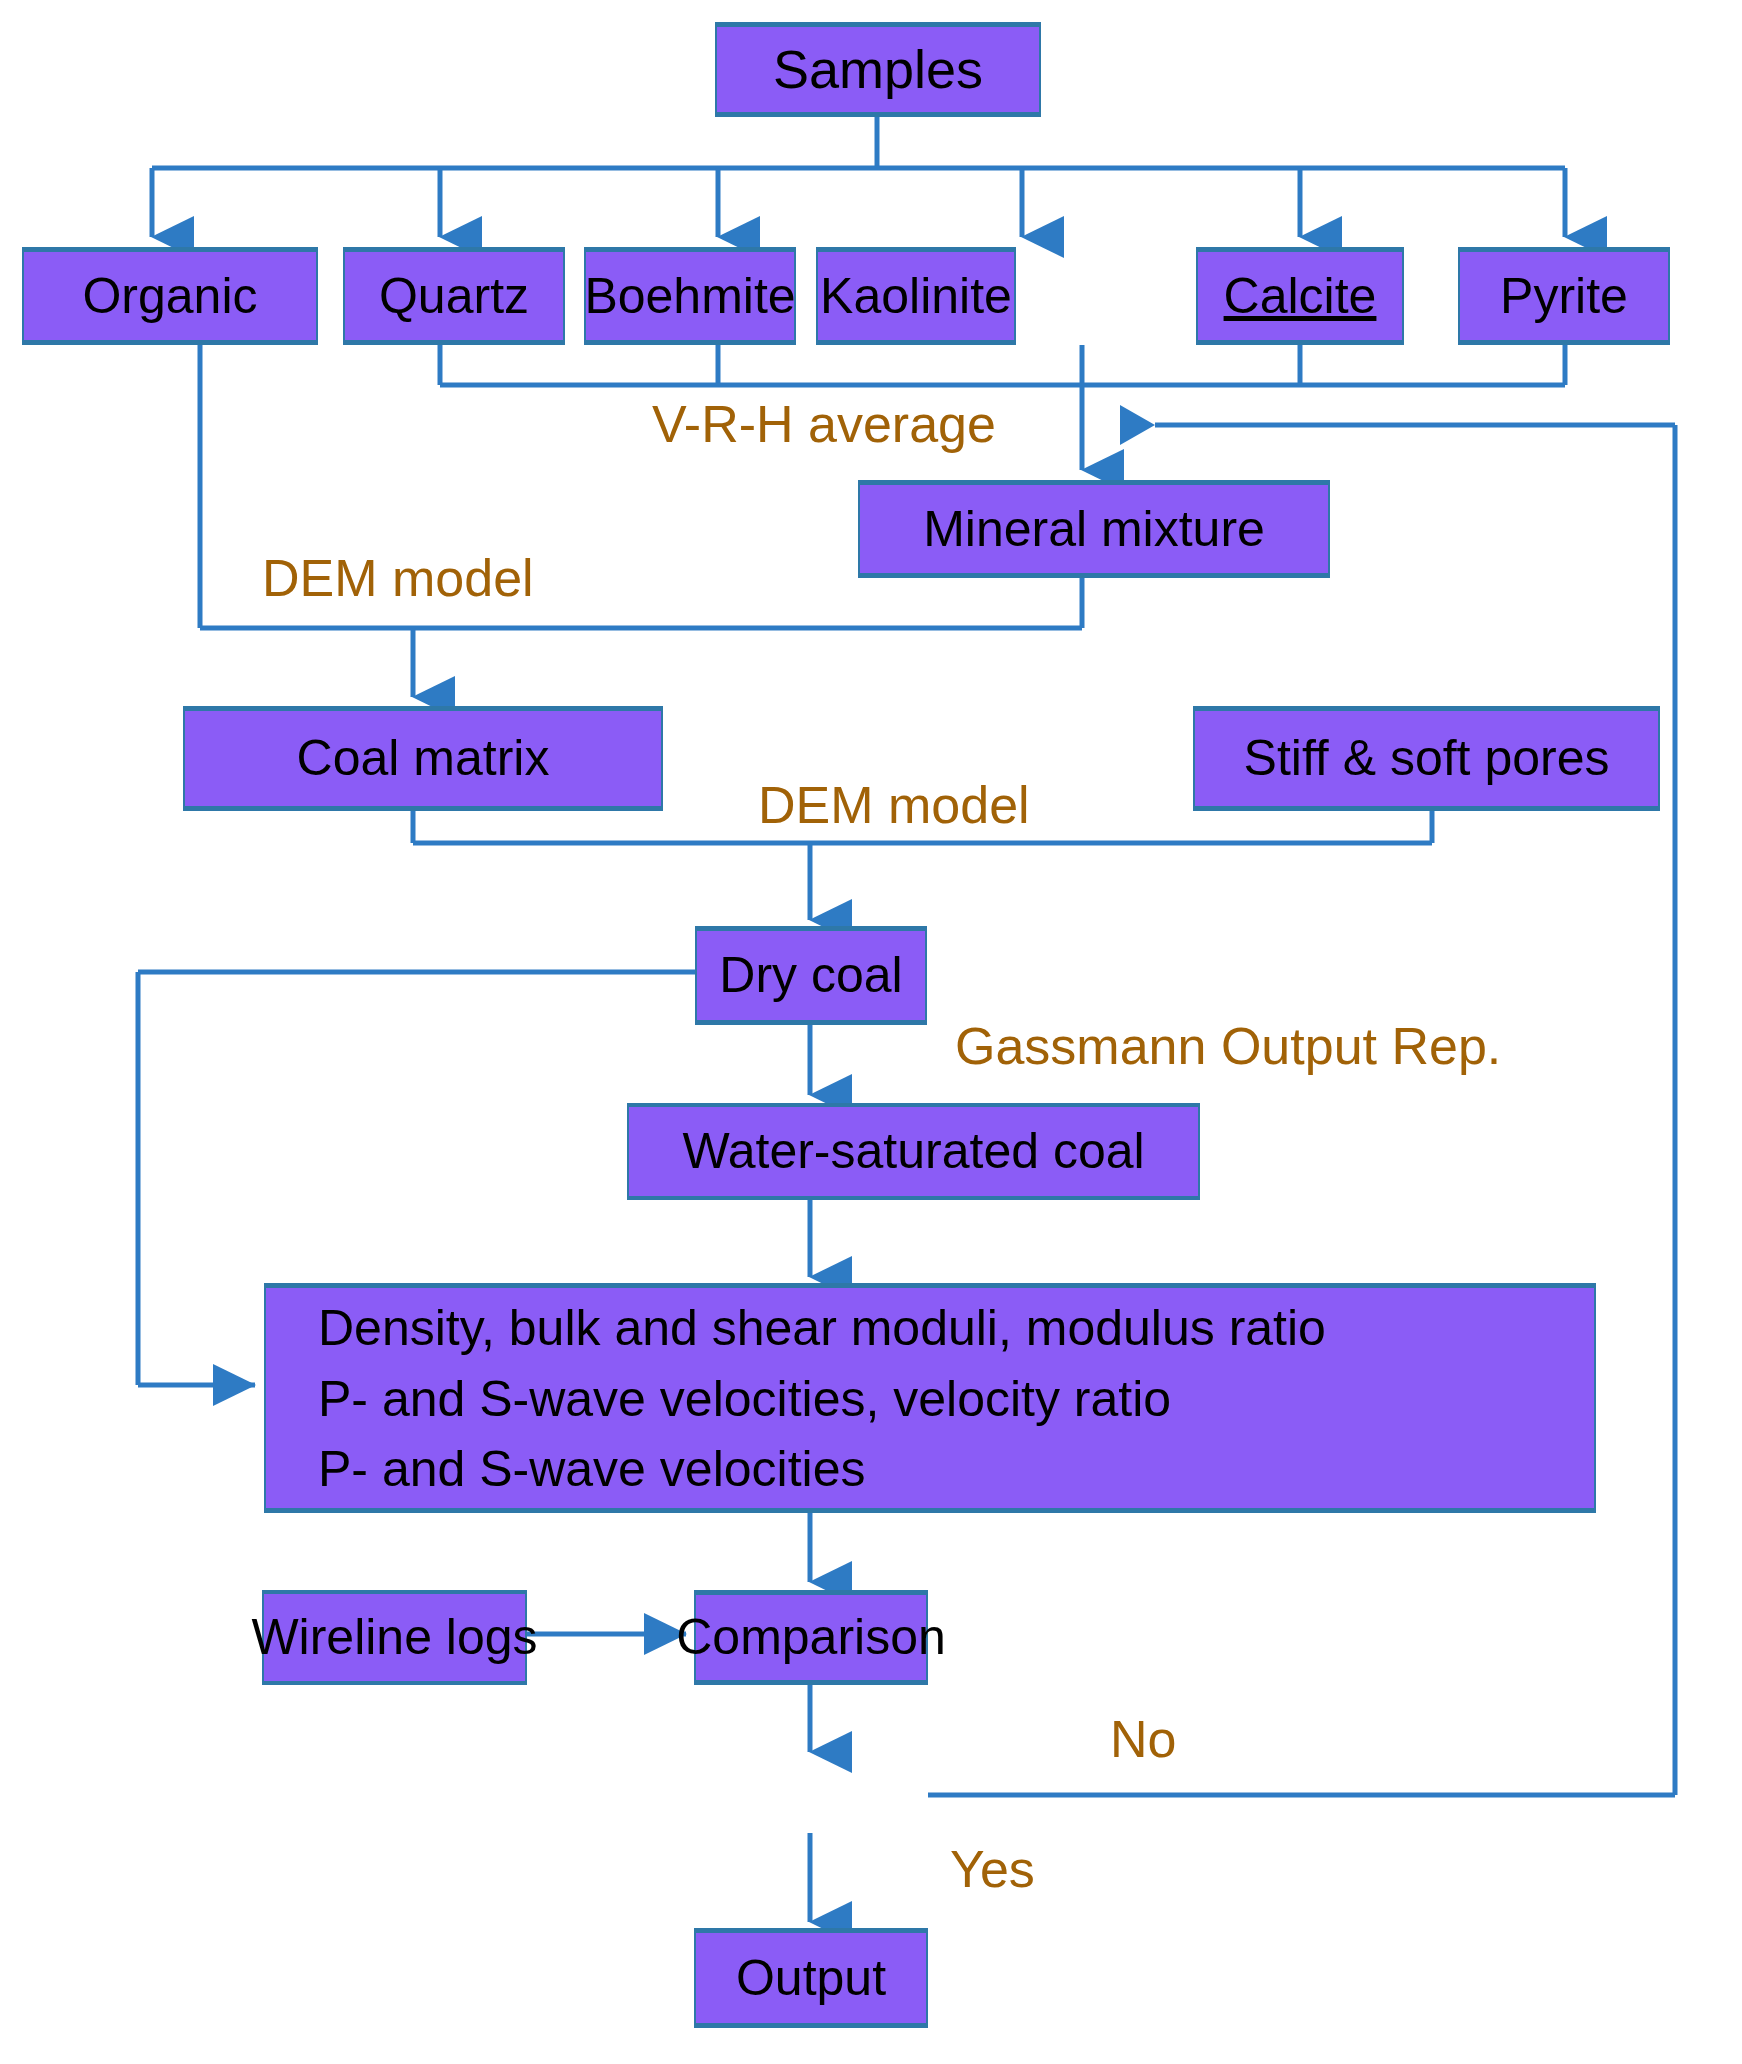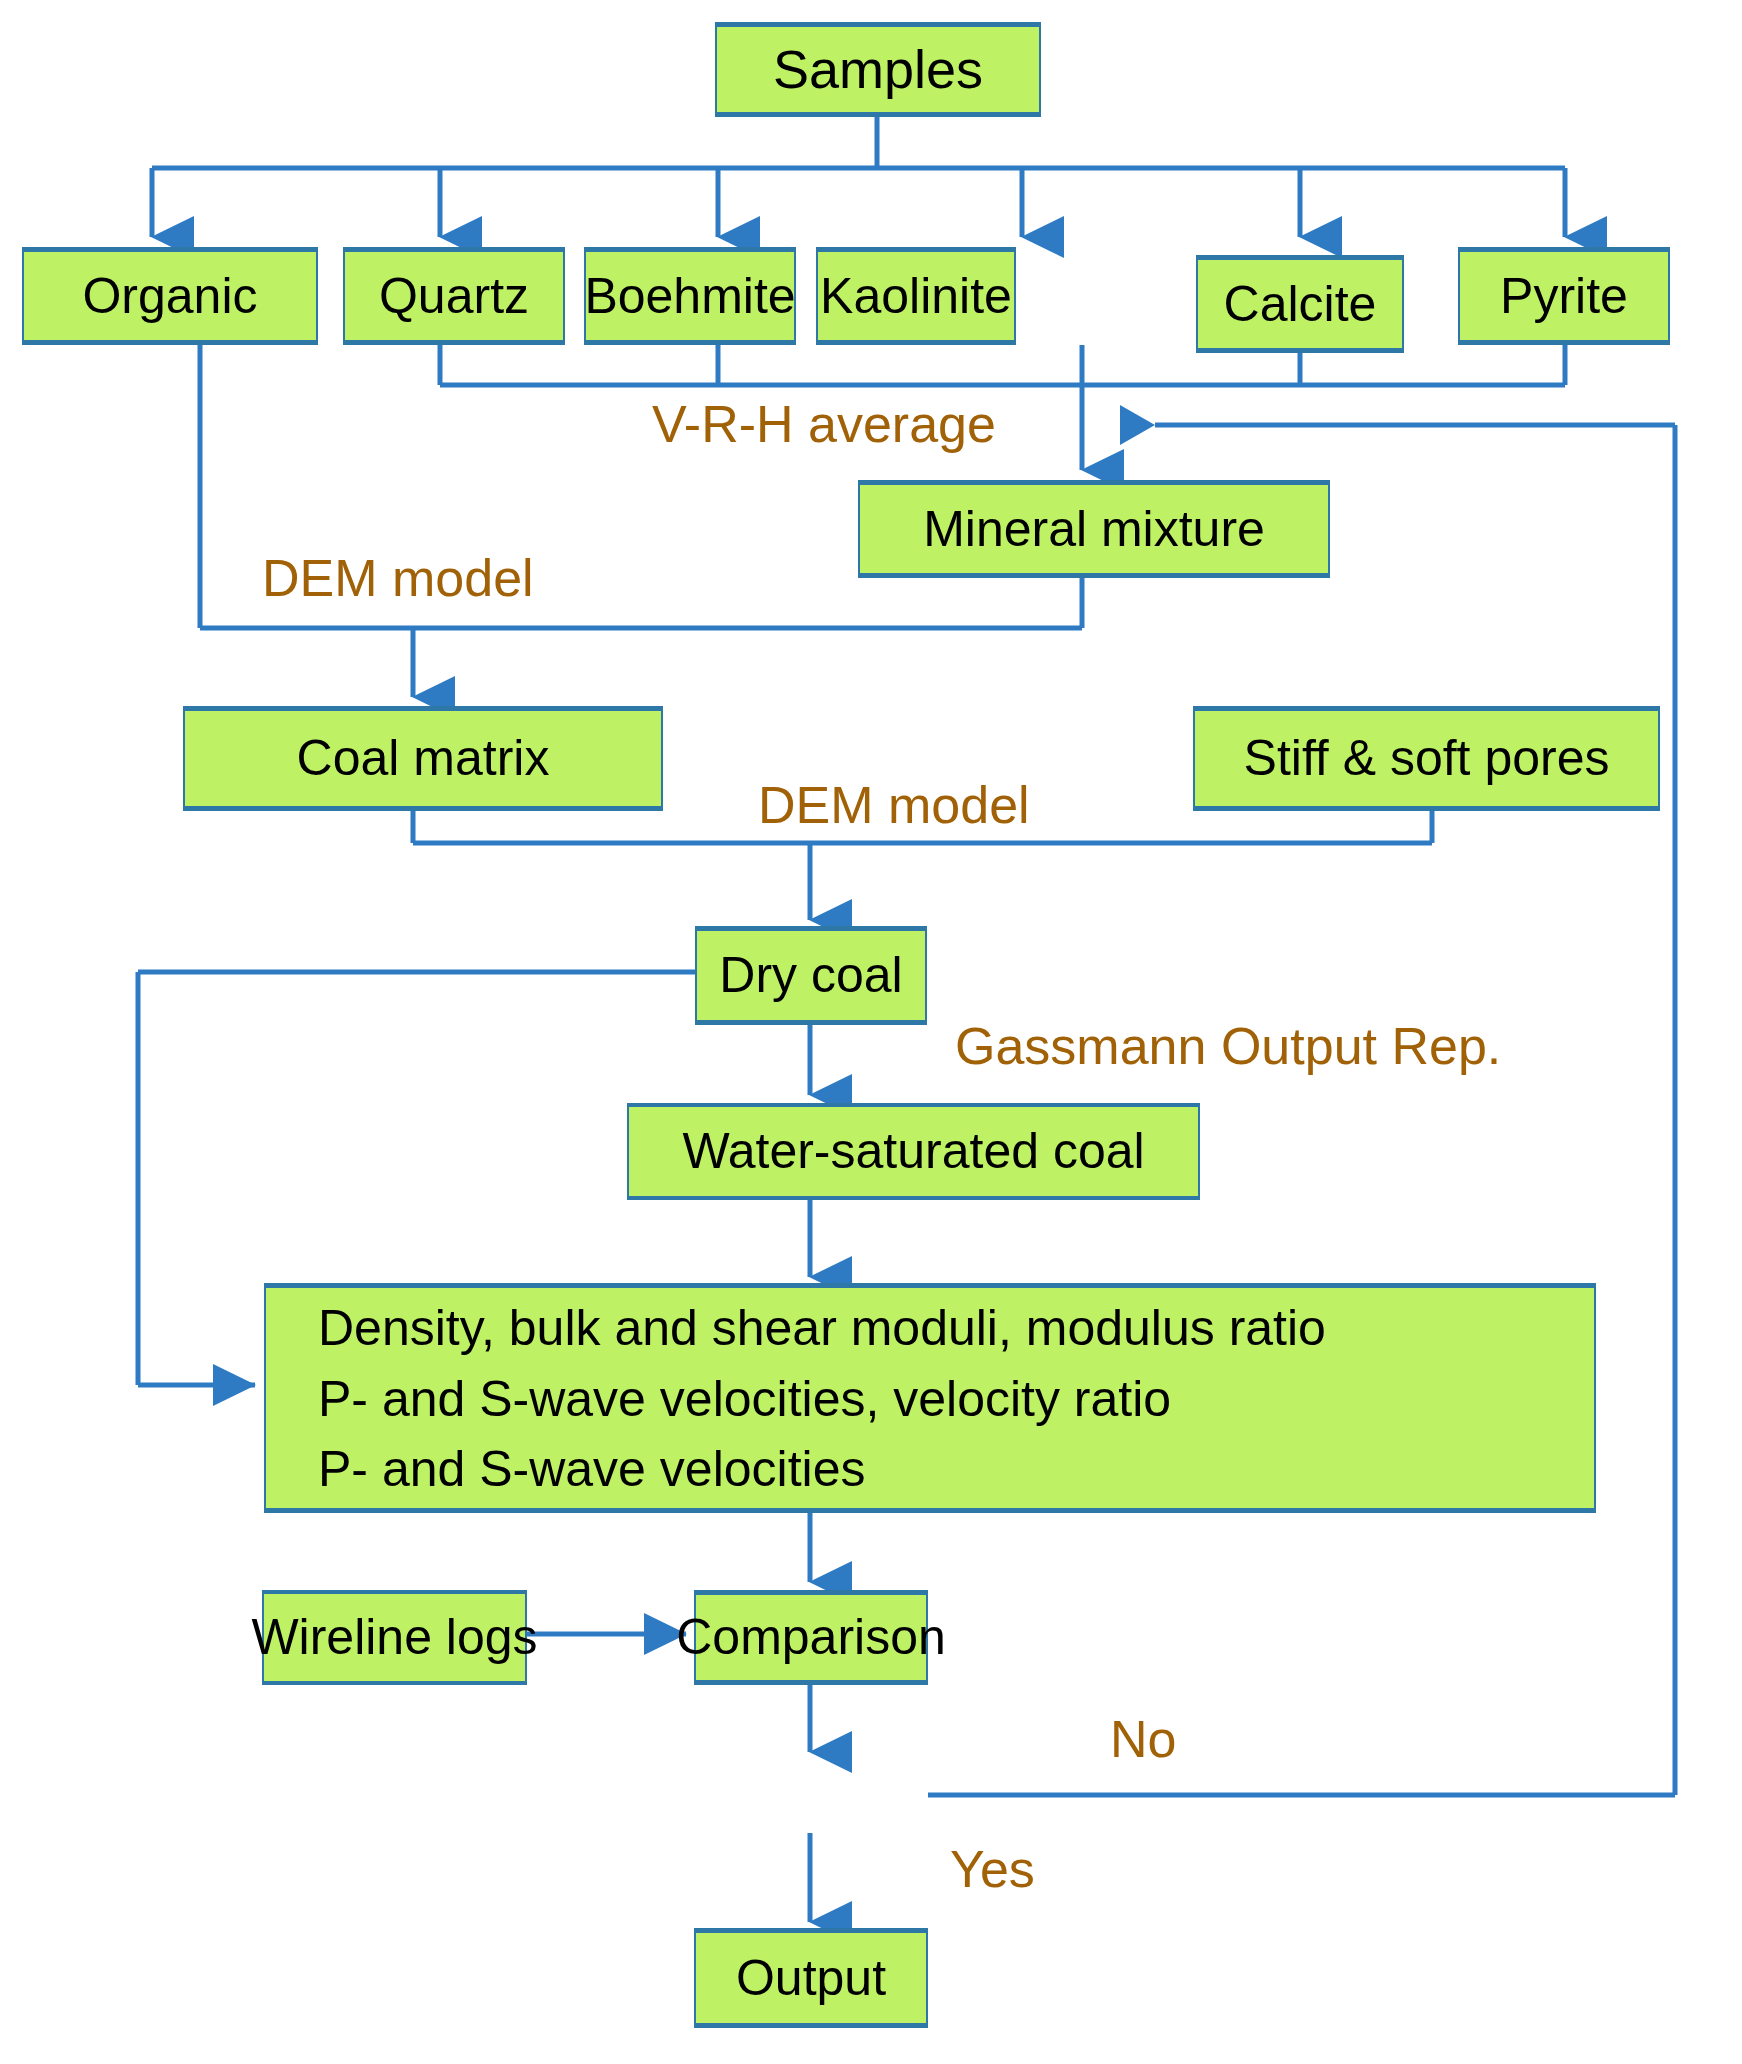--- a/index.html
+++ b/index.html
@@ -21,21 +21,21 @@
     position: absolute;
     left: 0;
     top: 0;
     width: 1742px;
     height: 2064px;
     pointer-events: none;
   }
   .node {
     position: absolute;
     box-sizing: border-box;
-    background: #bef264;
+    background: #8b5cf6;
     border: 2px solid #2E78A8;
     border-top-width: 5px;
     border-bottom-width: 5px;
     display: flex;
     align-items: center;
     justify-content: center;
     color: #000000;
     line-height: 1.05;
     white-space: nowrap;
   }
@@ -152,21 +152,21 @@
   </div>
 
   <div class="node" style="left:816px; top:247px; width:200px; height:98px; font-size:50px;">
     <span class="node-label">Kaolinite</span>
   </div>
 
   <div class="node" style="left:584px; top:247px; width:212px; height:98px; font-size:50px;">
     <span class="node-label">Boehmite</span>
   </div>
 
-  <div class="node" style="left:1196px; top:255px; width:208px; height:98px; font-size:50px;">
+  <div class="node" style="left:1196px; top:247px; width:208px; height:98px; font-size:50px;text-decoration:underline;">
     <span class="node-label">Calcite</span>
   </div>
 
   <div class="node" style="left:1458px; top:247px; width:212px; height:98px; font-size:50px;">
     <span class="node-label">Pyrite</span>
   </div>
 
   <div class="edge-label" style="left:652px; top:398px; font-size:52px;">V-R-H average</div>
 
   <div class="edge-label" style="left:262px; top:552px; font-size:52px;">DEM model</div>

